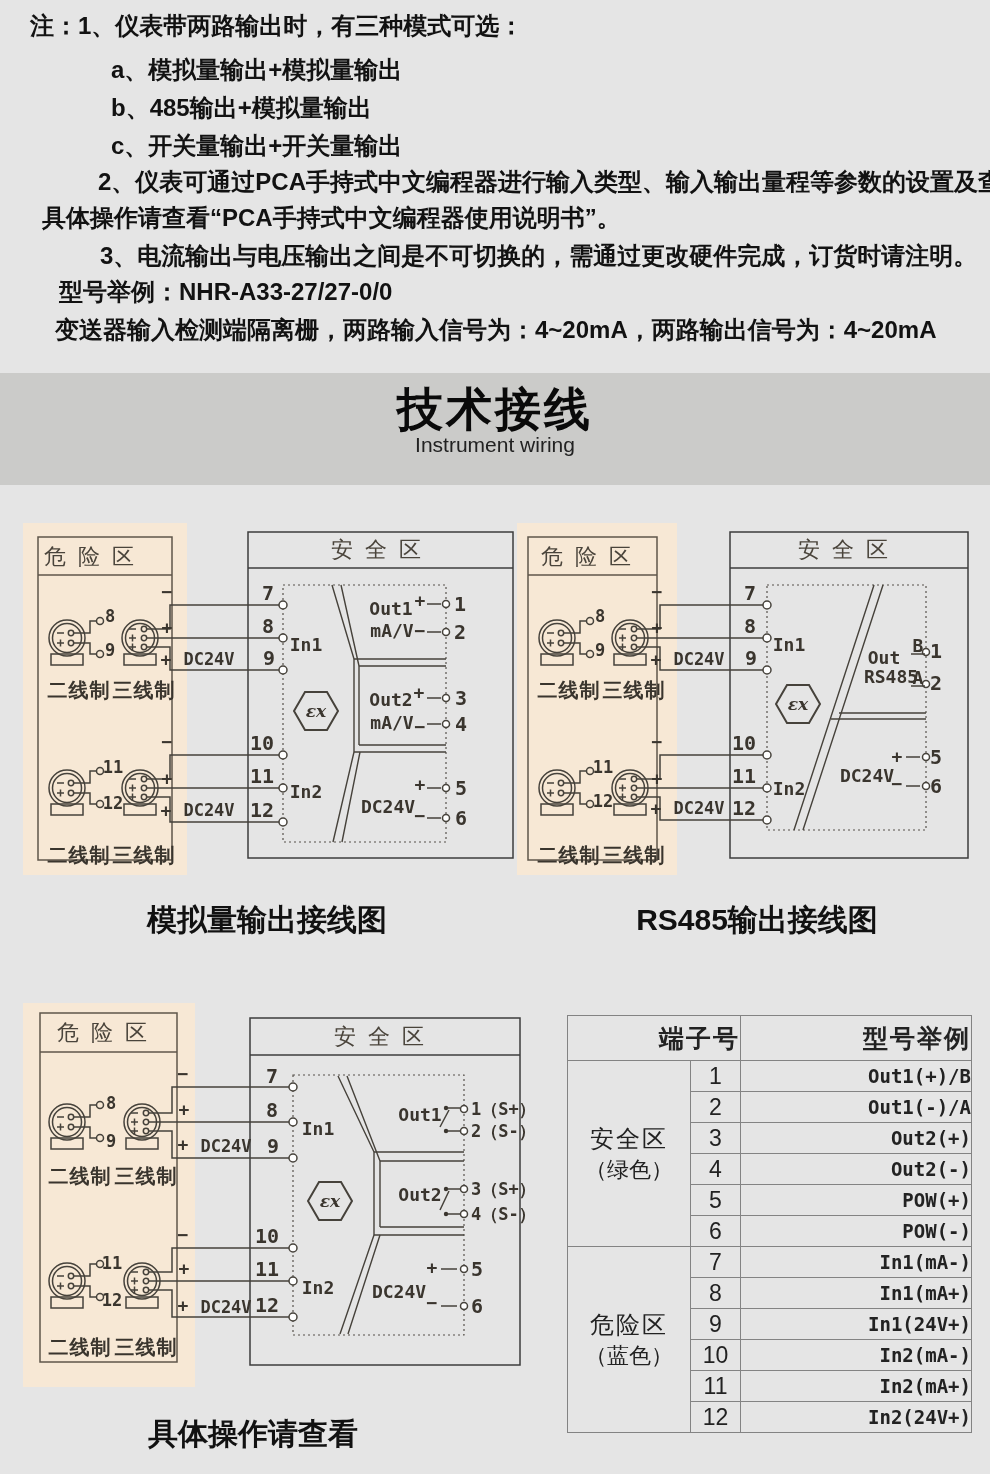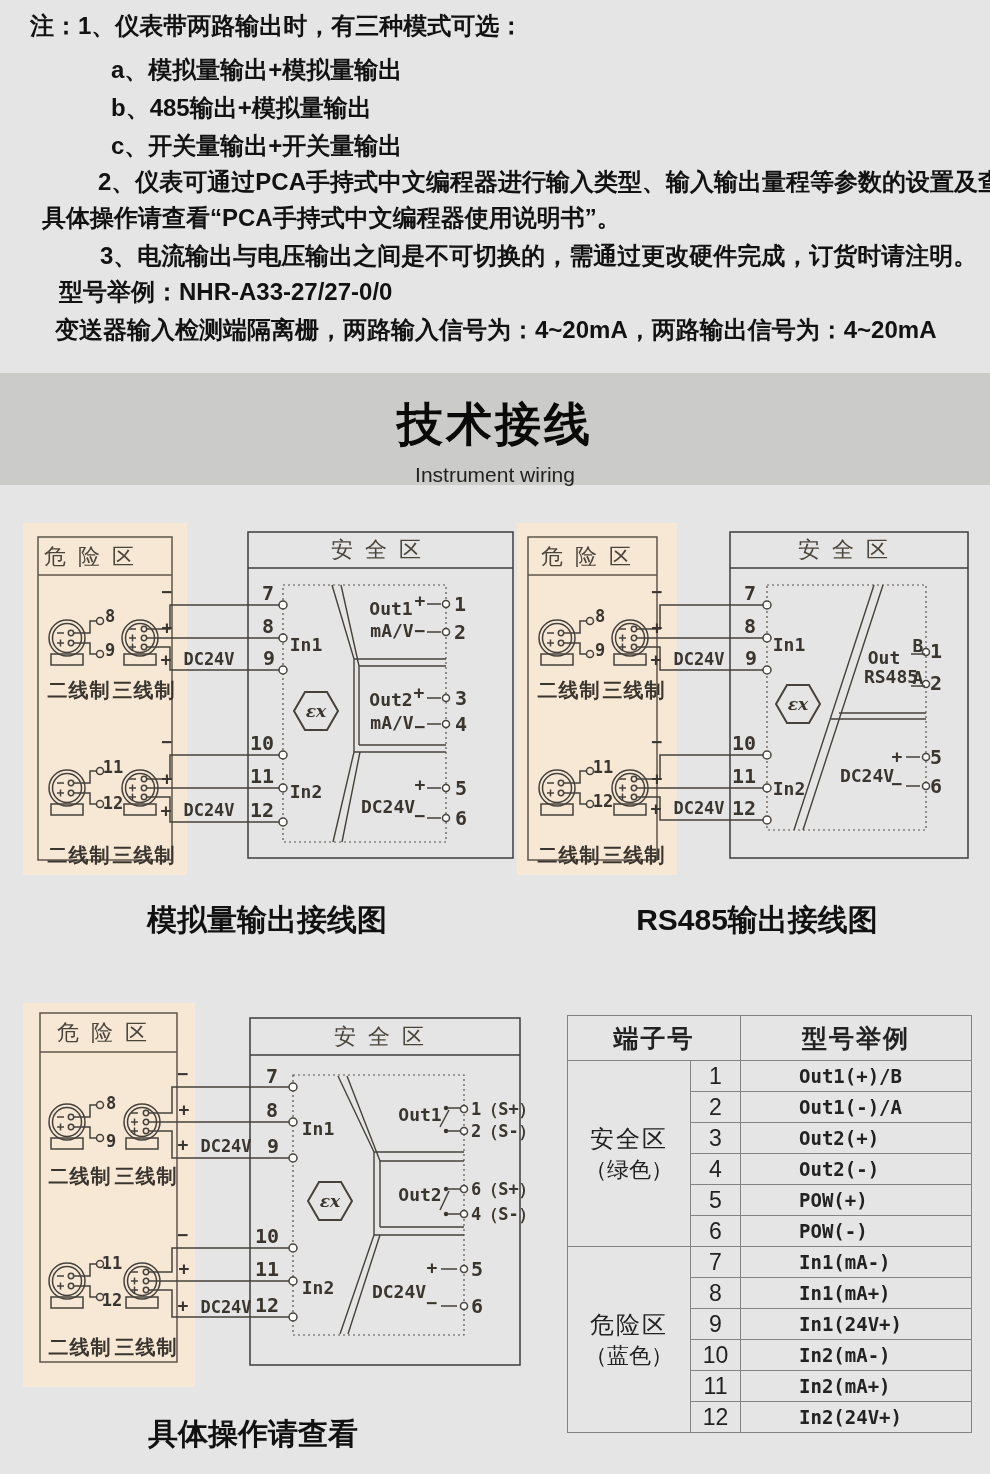--- a/index.html
+++ b/index.html
@@ -2,35 +2,35 @@
 <html><head>
 <meta charset="utf-8">
 <style>
   html,body{margin:0;padding:0;background:#fff;}
   #page{position:relative;width:990px;height:1474px;background:#e5e5e5;overflow:hidden;
         font-family:"Liberation Sans",sans-serif;}
   
   .note{position:absolute;font:700 24px/1.15 "Liberation Sans",sans-serif;color:#121212;white-space:nowrap;}
   
   .banner{position:absolute;left:0;top:373px;width:990px;height:112px;background:#cbcbc9;text-align:center;}
-  .banner .ttl{margin:15px;padding-top:12px;font:700 46px/1.05 "Liberation Sans",sans-serif;color:#0a0a0a;letter-spacing:3px;}
+  .banner .ttl{margin:0;padding-top:12px;font:700 46px/1.05 "Liberation Sans",sans-serif;color:#0a0a0a;letter-spacing:3px;}
   .banner .sub{font:400 21px/1.1 "Liberation Sans",sans-serif;color:#222;}
   
   .lb{position:absolute;transform:translate(-50%,-50%);white-space:nowrap;color:#3a352e;}
   .lb.left{transform:translate(0,-50%);}
   .zone{font-family:"DejaVu Serif",serif;font-size:22px;font-weight:400;letter-spacing:12px;color:#4a443b;}
   .cjk{font-family:"Liberation Sans",sans-serif;font-weight:700;font-size:20px;letter-spacing:1px;}
   .mono{font-family:"DejaVu Sans Mono",monospace;font-weight:700;}
   .f17{font-size:17px;}.f18{font-size:18px;}.f20{font-size:20px;}
   .exg{font-family:"DejaVu Serif",serif;font-style:italic;font-weight:700;font-size:17px;}
   
   .cap{position:absolute;transform:translateX(-50%);font:700 30px/1.1 "Liberation Sans",sans-serif;color:#111;white-space:nowrap;}
   
   .term-table{position:absolute;left:567px;top:1015px;width:404px;border-collapse:collapse;table-layout:fixed;}
-  .term-table td,.term-table th{border:1.6px solid #838383;padding:0;color:#222;}
+  .term-table td,.term-table th{border:1.6px solid #838383;padding:0;color:#222;text-align:right;}
   .term-table th{height:44px;font:600 25px "Liberation Sans",sans-serif;letter-spacing:2px;}
   .term-table td{height:30px;}
   td.tno{text-align:center;font:500 23px "Liberation Sans",sans-serif;}
   td.tdesc{font:700 19px "DejaVu Sans Mono",monospace;padding-left:58px;}
   td.tgroup{text-align:center;font:500 24px "Liberation Sans",sans-serif;letter-spacing:2px;}
   td.tgroup .c2{font-size:22px;letter-spacing:0;}
   svg{position:absolute;left:0;top:0;}
 </style>
 </head>
 <body>
@@ -309,21 +309,21 @@
     <span class="lb mono f18" style="left:318px;top:1128px">In1</span>
     <span class="lb mono f18" style="left:318px;top:1287px">In2</span>
     <span class="lb exg" style="left:330px;top:1201px">εx</span>
     <span class="lb mono f18" style="left:420px;top:1114px">Out1</span>
     <span class="lb mono f18" style="left:420px;top:1194px">Out2</span>
     <span class="lb mono f18" style="left:399px;top:1291px">DC24V</span>
     <span class="lb mono f18" style="left:432px;top:1267px">+</span>
     <span class="lb mono f18" style="left:432px;top:1302px">−</span>
     <span class="lb left mono f17" style="left:471px;top:1109px">1（S+）</span>
     <span class="lb left mono f17" style="left:471px;top:1131px">2（S-）</span>
-    <span class="lb left mono f17" style="left:471px;top:1189px">6（S+）</span>
+    <span class="lb left mono f17" style="left:471px;top:1189px">3（S+）</span>
     <span class="lb left mono f17" style="left:471px;top:1214px">4（S-）</span>
     <span class="lb mono f20" style="left:477px;top:1269px">5</span>
     <span class="lb mono f20" style="left:477px;top:1306px">6</span>
   </div>
 
   <span class="cap" style="left:267px;top:903px">模拟量输出接线图</span>
   <span class="cap" style="left:757px;top:903px">RS485输出接线图</span>
   <span class="cap" style="left:253px;top:1417px">具体操作请查看</span>
 
   <table class="term-table">

